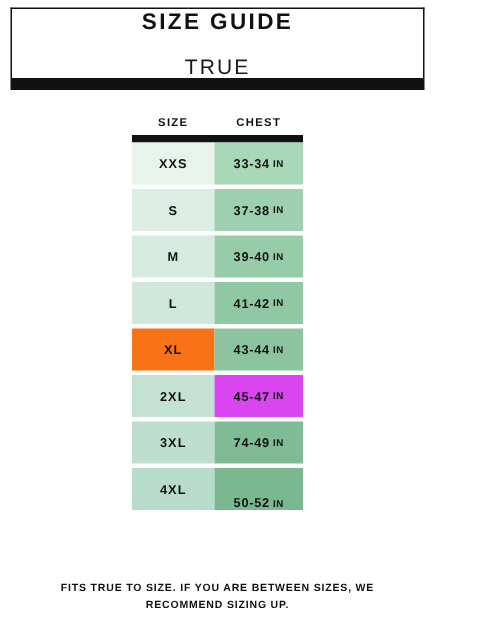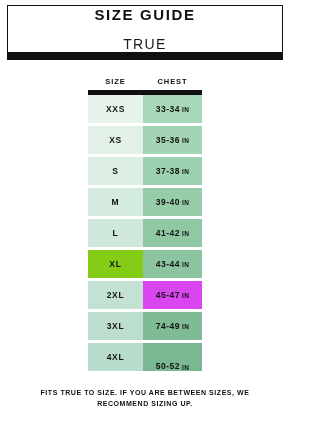--- a/index.html
+++ b/index.html
@@ -154,27 +154,20 @@
     <div class="table-rule"></div>
     <div class="rows">
         <div class="row">
           <div class="cell cell-size" style="background: rgb(232, 243, 236);">XXS</div>
           <div class="cell cell-chest" style="background: rgb(169, 216, 184);">
             <span>33-34</span>
             <span class="unit">IN</span>
           </div>
         </div>
         <div class="row">
-          <div class="cell cell-size" style="background: rgb(226, 240, 231);">XS</div>
-          <div class="cell cell-chest" style="background: rgb(163, 212, 179);">
-            <span>35-36</span>
-            <span class="unit">IN</span>
-          </div>
-        </div>
-        <div class="row">
           <div class="cell cell-size" style="background: rgb(220, 238, 227);">S</div>
           <div class="cell cell-chest" style="background: rgb(157, 208, 174);">
             <span>37-38</span>
             <span class="unit">IN</span>
           </div>
         </div>
         <div class="row">
           <div class="cell cell-size" style="background: rgb(214, 235, 223);">M</div>
           <div class="cell cell-chest" style="background: rgb(151, 204, 169);">
             <span>39-40</span>
@@ -182,21 +175,21 @@
           </div>
         </div>
         <div class="row">
           <div class="cell cell-size" style="background: rgb(208, 232, 219);">L</div>
           <div class="cell cell-chest" style="background: rgb(145, 200, 164);">
             <span>41-42</span>
             <span class="unit">IN</span>
           </div>
         </div>
         <div class="row">
-          <div class="cell cell-size" style="background: #84cc16;">XL</div>
+          <div class="cell cell-size" style="background: #f97316;">XL</div>
           <div class="cell cell-chest" style="background: rgb(139, 196, 159);">
             <span>43-44</span>
             <span class="unit">IN</span>
           </div>
         </div>
         <div class="row">
           <div class="cell cell-size" style="background: rgb(196, 226, 211);">2XL</div>
           <div class="cell cell-chest" style="background: #d946ef;">
             <span>45-47</span>
             <span class="unit">IN</span>

